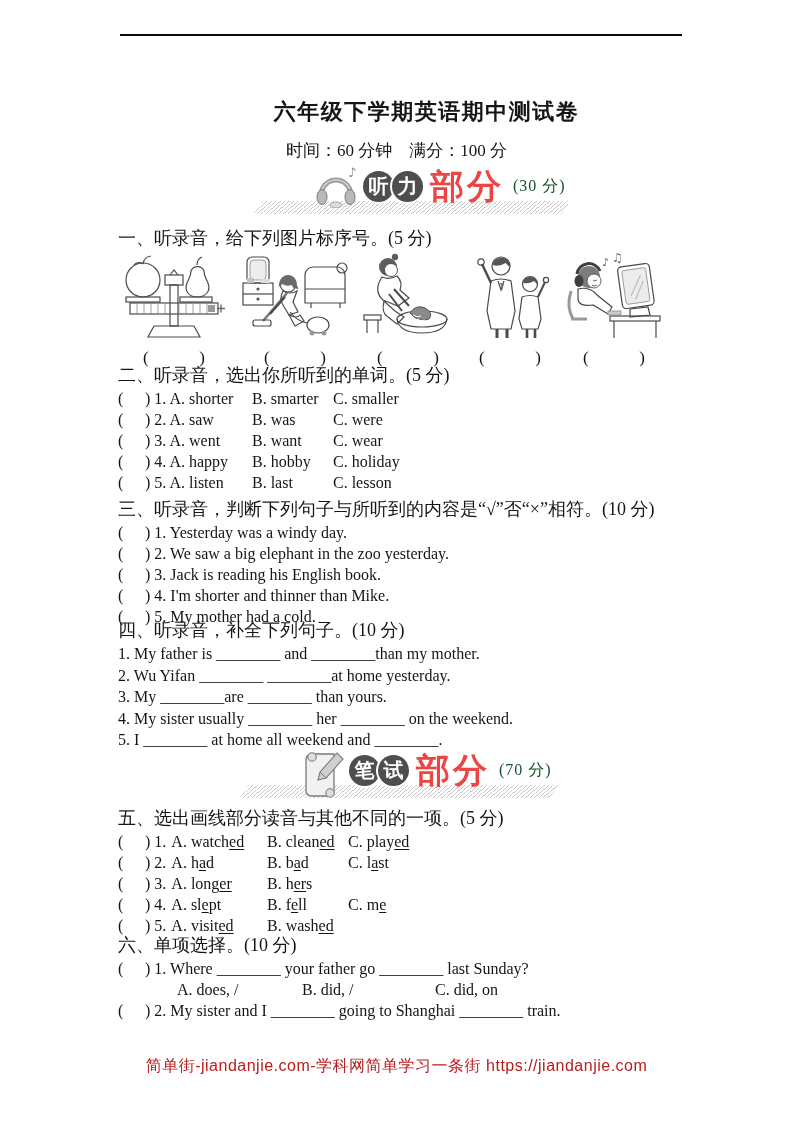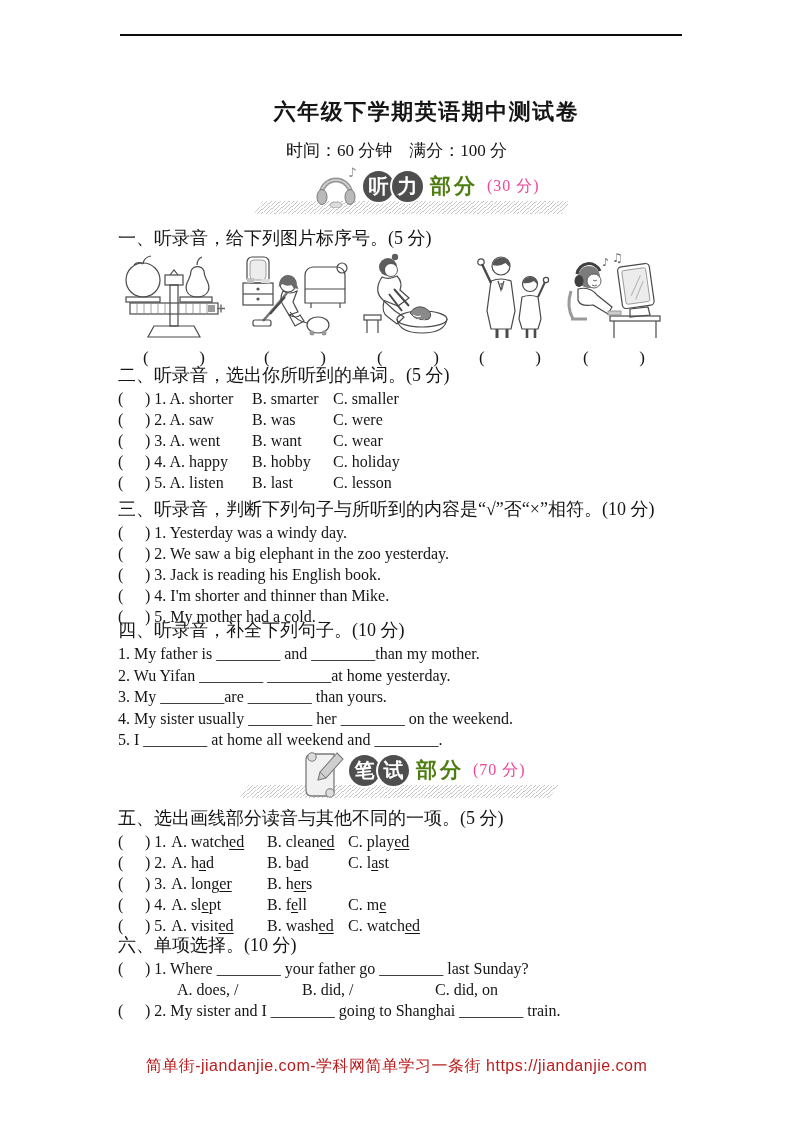--- a/index.html
+++ b/index.html
@@ -34,22 +34,22 @@
   #written-header .hatch { left:244px; top:41px; width:310px; }
   .badges { position:absolute; display:flex; align-items:center; }
   #listen-header .badges { left:363px; top:5px; }
   #written-header .badges { left:349px; top:11px; }
   .badge {
     width:31px; height:31px; border-radius:50%; background:#4e4e4e; color:#ffffff;
     font-weight:700; font-size:20px; display:flex; align-items:center; justify-content:center;
     box-shadow:0 0 0 2px #ffffff; flex:0 0 auto;
   }
   .badge + .badge { margin-left:-2px; }
-  .sec-suffix { font-size:21px; font-weight:700; color:#4d7c0f; letter-spacing:3px; margin-left:7px; line-height:31px; }
-  .sec-score { font-size:16px; color:#ec4899; margin-left:9px; letter-spacing:1px; }
+  .sec-suffix { font-size:34px; font-weight:700; color:#ef4444; letter-spacing:3px; margin-left:7px; line-height:31px; }
+  .sec-score { font-size:16px; color:#14532d; margin-left:9px; letter-spacing:1px; }
   .hp-icon { position:absolute; left:312px; top:0; }
   .scroll-icon { position:absolute; left:296px; top:2px; }
 
   
   .qblock { position:absolute; left:118px; width:562px; font-size:16px; line-height:21px; }
   .qheading { font-size:18px; margin-bottom:2px; white-space:nowrap; }
   #q1 { top:228px; }
   #q2 { top:365px; }
   #q3 { top:499px; }
   #q4 { top:620px; }
@@ -352,21 +352,20 @@
     <div class="grid-row">
       <span>(</span>
       <span><span class="pn">) 4.</span><span>A. sl</span><span class="u">e</span><span>pt</span></span>
       <span><span>B. f</span><span class="u">e</span><span>ll</span></span>
       <span><span>C. m</span><span class="u">e</span><span></span></span>
     </div>
     <div class="grid-row">
       <span>(</span>
       <span><span class="pn">) 5.</span><span>A. visit</span><span class="u">ed</span><span></span></span>
       <span><span>B. wash</span><span class="u">ed</span><span></span></span>
-      <span><span>C. watch</span><span class="u">ed</span><span></span></span>
     </div>
   </div>
 
   <div class="qblock" id="q6">
     <div class="qheading">六、单项选择。(10 分)</div>
     <div class="prow">
       <span>(</span>
       <span>) 1. Where ________ your father go ________ last Sunday?</span>
     </div>
     <div class="optrow">

